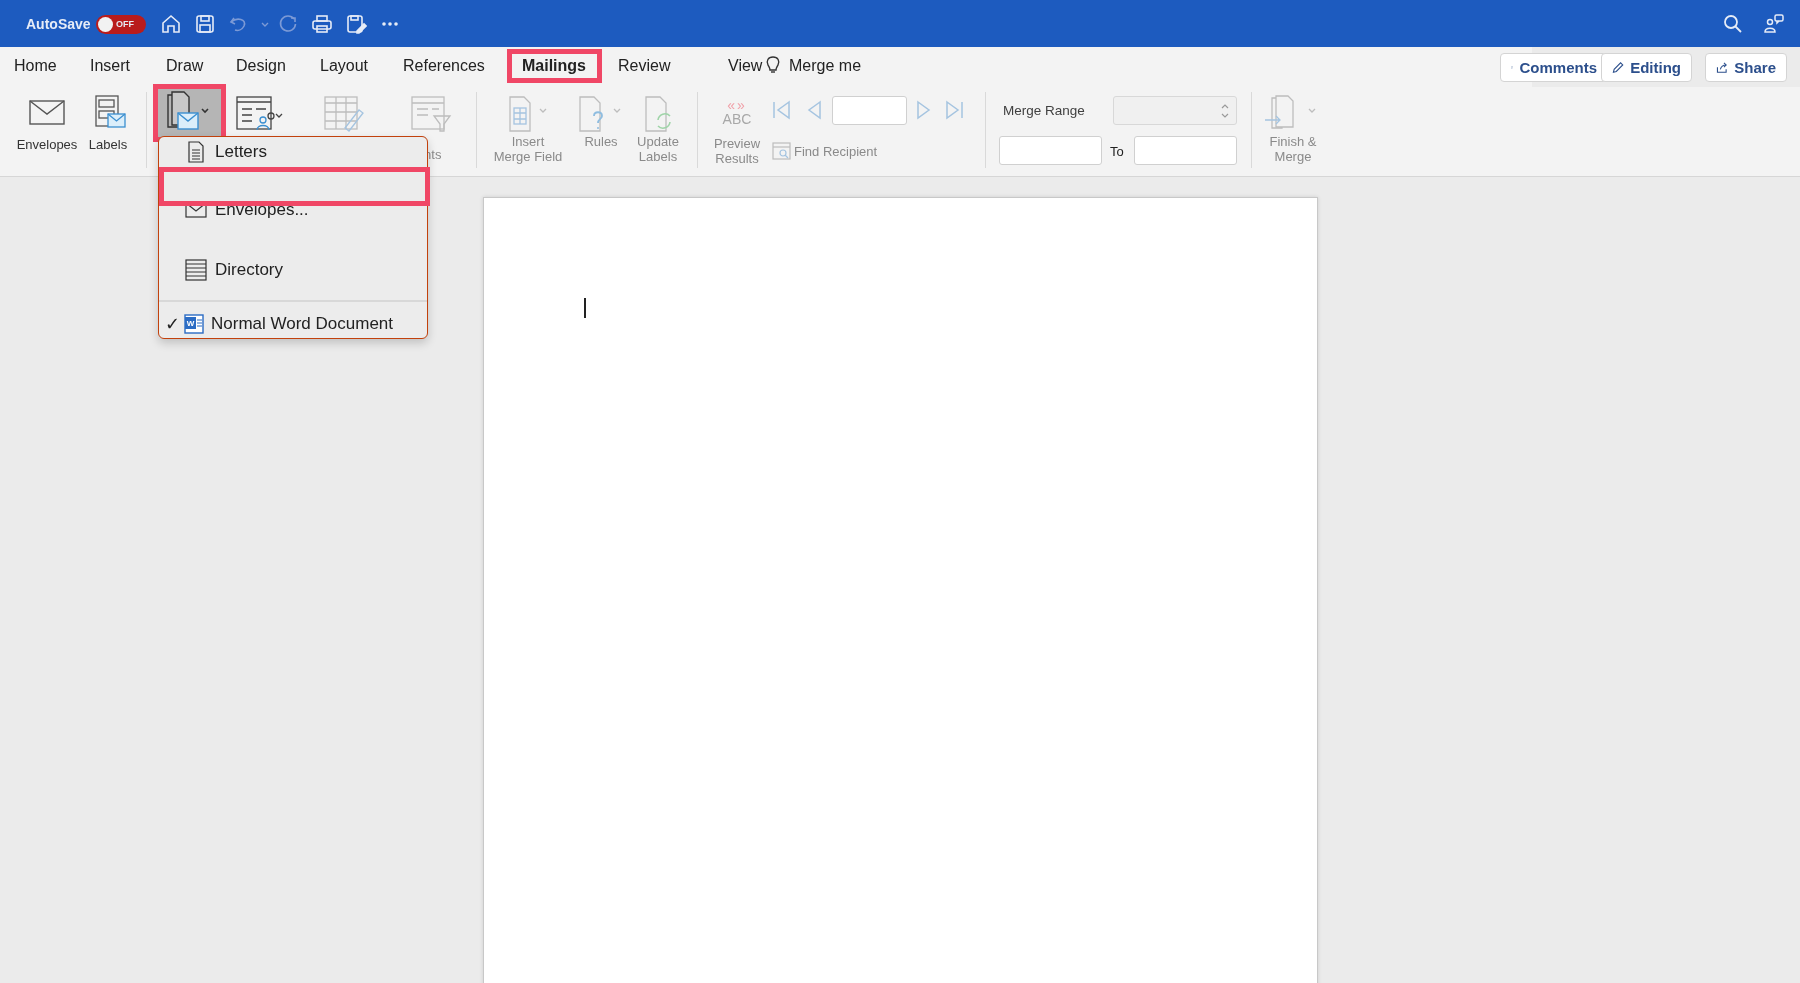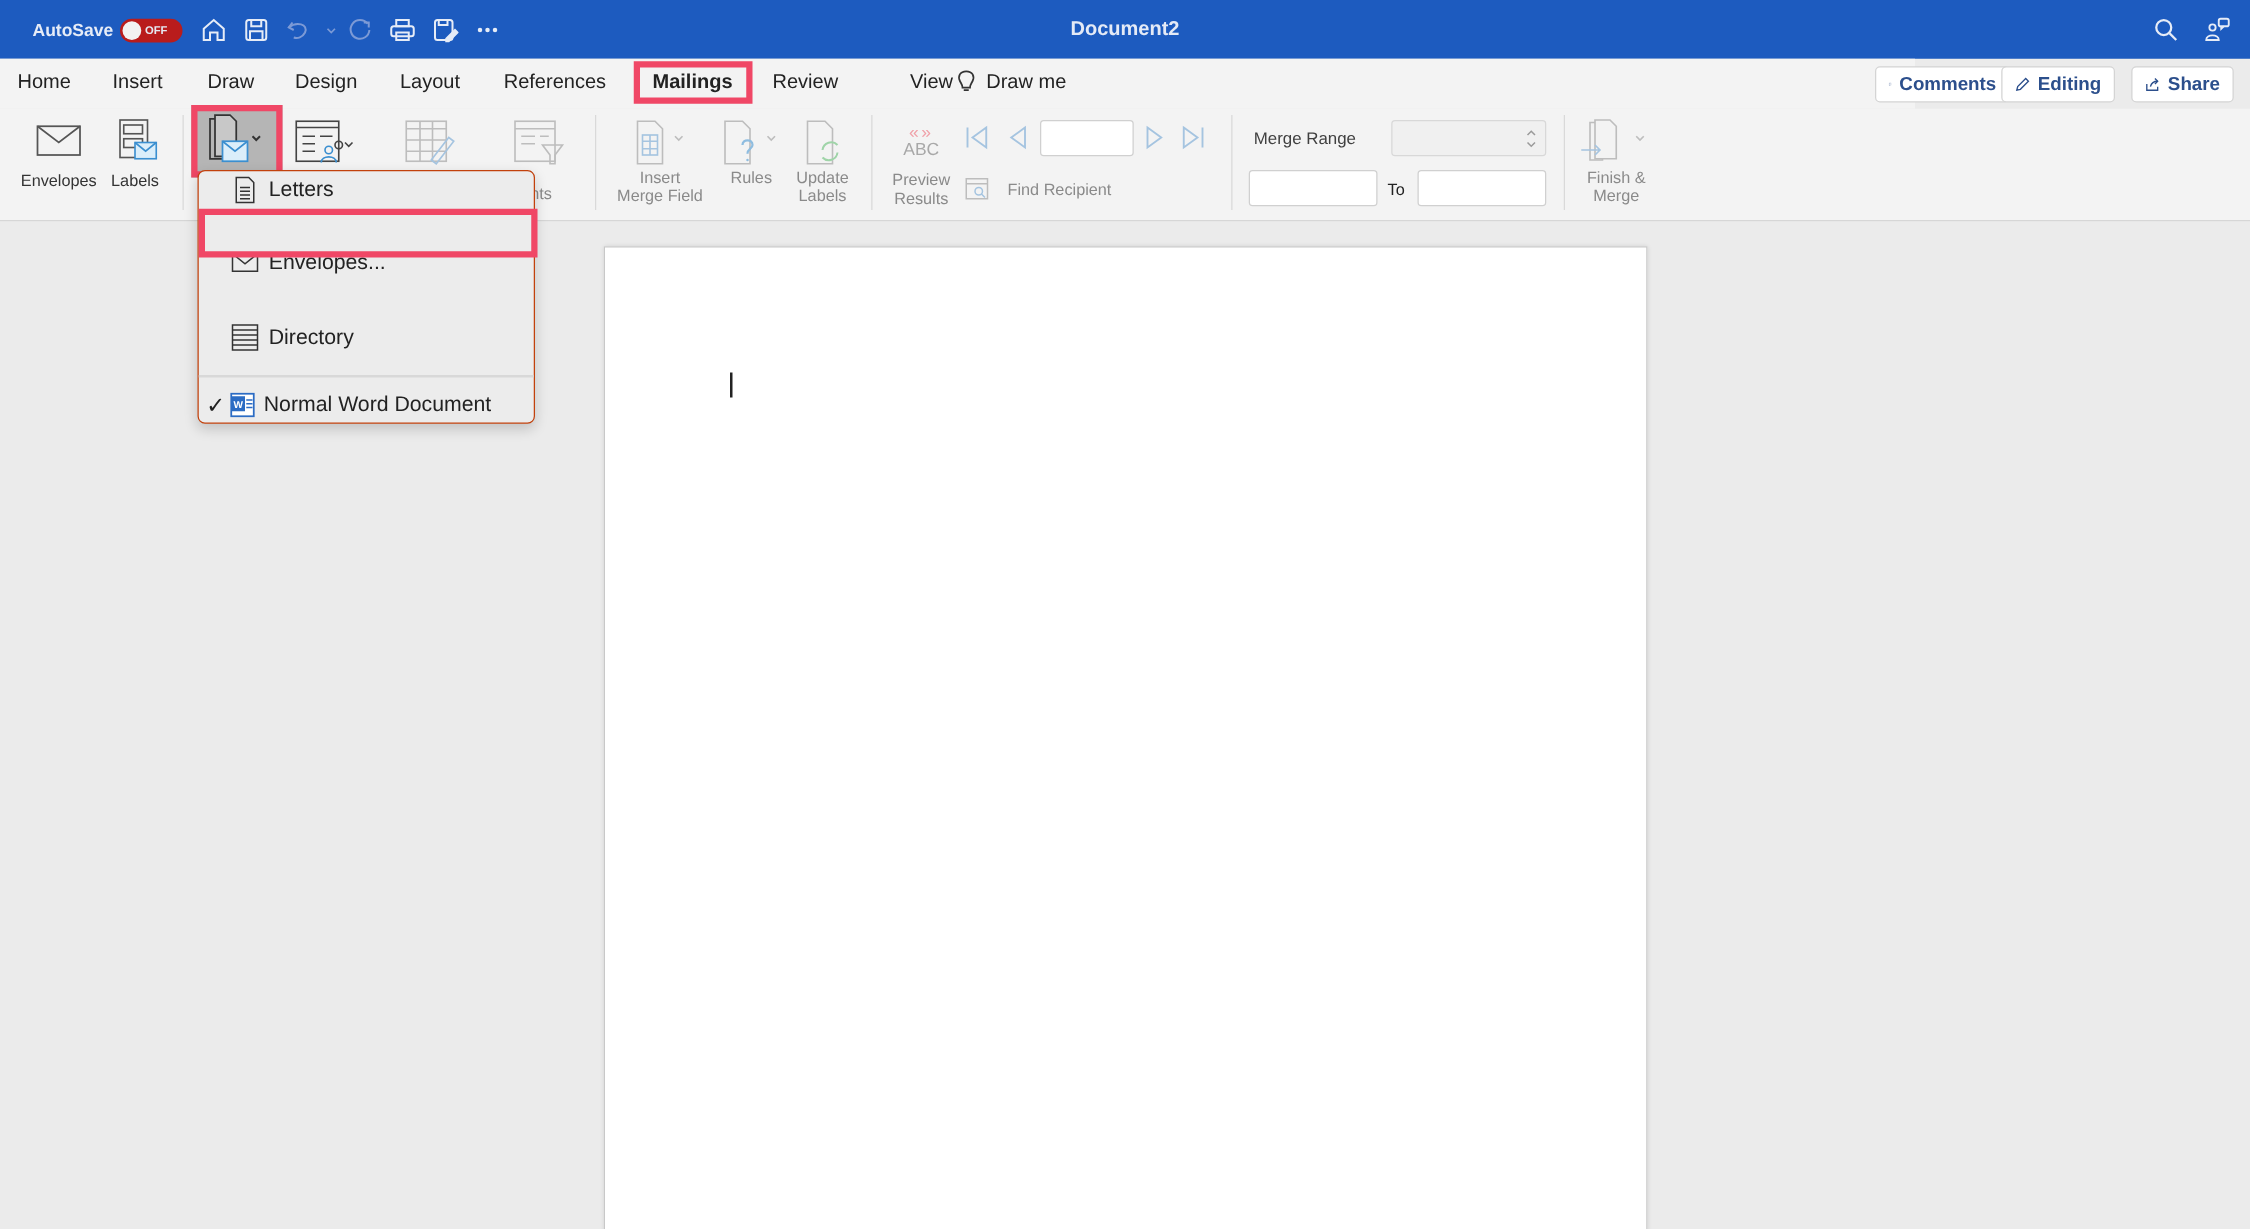--- a/index.html
+++ b/index.html
@@ -93,21 +93,20 @@
         <path d="M12 18 L19 11 L21 13 L14 20 L12 20 Z" fill="#e6ecf7"></path>
       </svg>
   </div>
   <div class="tb-icon" style="left:379px">
     <svg viewBox="0 0 22 22" fill="#e6ecf7">
         <circle cx="5" cy="11" r="1.8"></circle>
         <circle cx="11" cy="11" r="1.8"></circle>
         <circle cx="17" cy="11" r="1.8"></circle>
       </svg>
   </div>
-  <div class="doc-title"><span>Document2</span></div>
   <div class="tb-icon" style="left:1722px">
     <svg viewBox="0 0 22 22" fill="none" stroke="#e6ecf7" stroke-width="1.8">
         <circle cx="9" cy="9" r="6"></circle>
         <path d="M13.5 13.5 L19 19"></path>
       </svg>
   </div>
   <div class="tb-icon" style="left:1763px">
     <svg viewBox="0 0 22 22" fill="none" stroke="#e6ecf7" stroke-width="1.5">
         <circle cx="7" cy="9" r="2.5"></circle>
         <path d="M2 19 C2 14 12 14 12 19 Z"></path>
@@ -126,21 +125,21 @@
   <span class="tab" style="left:397px">References</span>
   <span class="tab active" style="left:516px">Mailings</span>
   <span class="tab" style="left:612px">Review</span>
   <span class="tab" style="left:722px">View</span>
   <span class="tab" style="left:758px;top:6px">
     <svg width="18" height="20" viewBox="0 0 18 20" fill="none" stroke="#333" stroke-width="1.4">
         <path d="M9 2 C4 2 2 6 4 10 C5 12 6 13 6 15 H12 C12 13 13 12 14 10 C16 6 14 2 9 2 Z"></path>
         <path d="M7 17 H11"></path>
       </svg>
   </span>
-  <span class="tab" style="left:783px">Draw me</span>
+  <span class="tab" style="left:783px">Merge me</span>
 </div>
 <div class="hl-tab"></div>
 
 <div class="right-btn" style="left:1500px;width:108px">
   <svg viewBox="0 0 17 17" fill="none" stroke="#2c4f8c" stroke-width="1.5">
       <path d="M2 2 H15 V12 H7 L3 15 V12 H2 Z"></path>
     </svg>
   <span>Comments</span>
 </div>
 <div class="right-btn" style="left:1601px;width:91px">
@@ -274,21 +273,21 @@
   <svg width="22" height="22" viewBox="0 0 22 22" fill="none" stroke="#a5c4e0" stroke-width="1.5">
       <path d="M5 3 L16 11 L5 19 Z"></path>
     </svg>
 </div>
 <div class="rb-item" style="left:944px;top:99px;width:22px">
   <svg width="22" height="22" viewBox="0 0 22 22" fill="none" stroke="#a5c4e0" stroke-width="1.5">
       <path d="M3 3 L14 11 L3 19 Z"></path>
       <path d="M18 3 V19"></path>
     </svg>
 </div>
-<div class="rb-item disabled" style="left:772px;top:141px;width:120px;display:flex;align-items:center;gap:14px;text-align:left">
+<div class="rb-item disabled" style="left:772px;top:141px;width:120px;display:flex;align-items:center;gap:2px;text-align:left">
   <svg width="20" height="20" viewBox="0 0 20 20" fill="none" stroke="#bdbdbd" stroke-width="1.2" style="margin:0">
       <rect x="1" y="2" width="17" height="16"></rect>
       <path d="M1 6 H18"></path>
       <circle cx="11" cy="12" r="3" stroke="#a5c4e0"></circle>
       <path d="M13 14 L16 17" stroke="#a5c4e0"></path>
     </svg>
   <span style="white-space:nowrap">Find Recipient</span>
 </div>
 <div class="sep" style="left:985px"></div>
 

